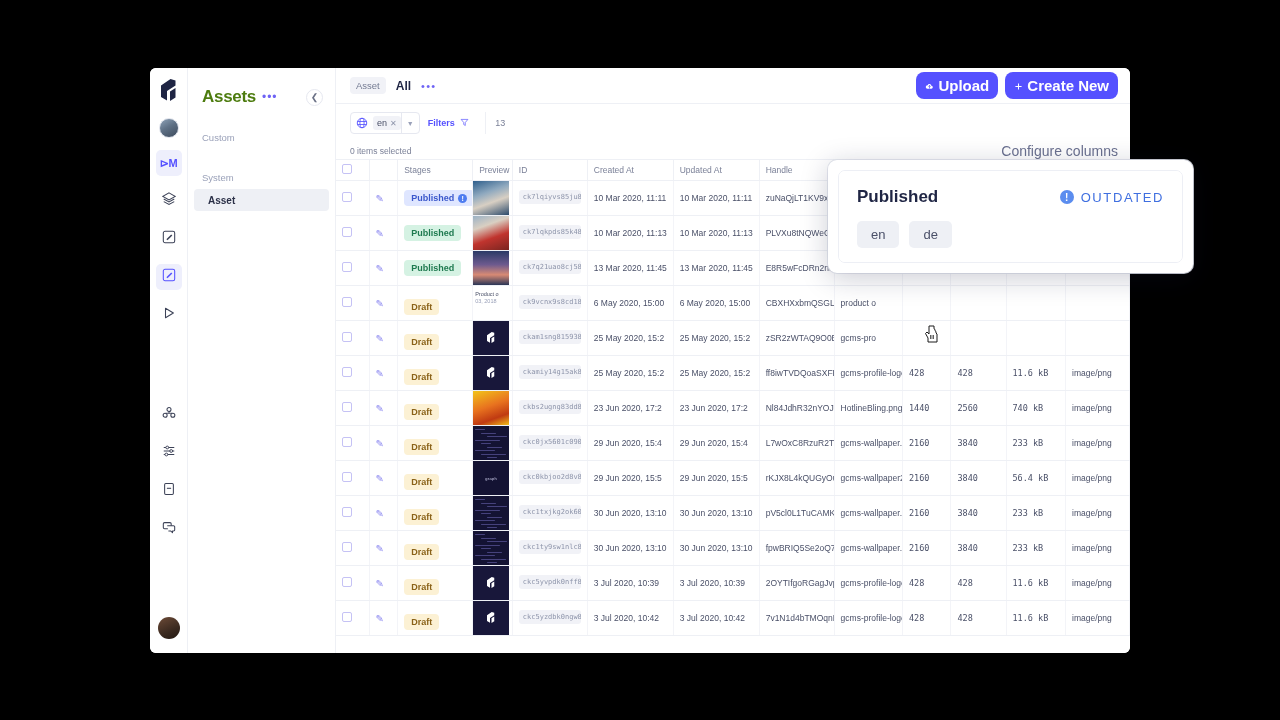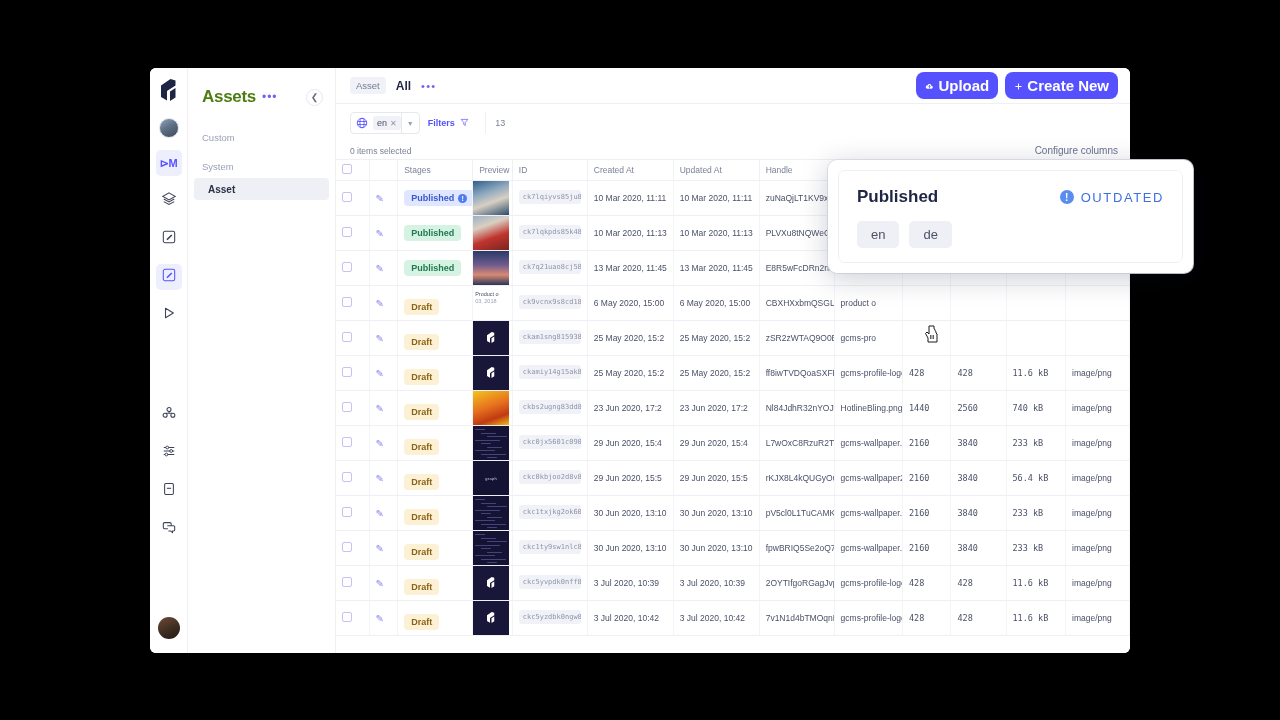--- a/index.html
+++ b/index.html
@@ -67,21 +67,21 @@
   .nav-title { font-size: 17px; font-weight: 700; color: #4d7c0f; letter-spacing: -.3px; }
   .nav-dots { color: #6e63f5; font-size: 12px; letter-spacing: 1px; line-height: 8px; }
   .collapse-btn {
     margin-left: auto; width: 17px; height: 17px; border-radius: 50%;
     border: 1px solid #e6e8f0; background: #fff; color: #6b7186;
     font-size: 9px; display: flex; align-items: center; justify-content: center;
   }
   .nav-group-label {
     font-size: 9.5px; color: #9aa1b9; padding: 0 14px; margin-top: 18px; margin-bottom: 6px;
   }
-  .nav-group-label.system { margin-top: 18px; }
+  .nav-group-label.system { margin-top: 29px; }
   .nav-item {
     height: 22px; display: flex; align-items: center;
     padding: 0 14px; font-size: 10px; font-weight: 700; color: #2b3047;
     margin: 0 6px; border-radius: 4px;
   }
   .nav-item.active { background: #eef0f5; }
 
   
   .main { flex: 1; min-width: 0; height: 100%; display: flex; flex-direction: column; background:#fff; }
 
@@ -132,21 +132,21 @@
   .count-box {
     height: 22px; display: flex; align-items: center; justify-content: center;
     font-size: 9px; color: #7b8198; min-width: 22px;
     border-left: 1px solid #eef0f5; padding-left: 8px;
   }
 
   .selected-row {
     display: flex; align-items: center; padding: 0 12px 0 14px; height: 17px;
   }
   .selected-text { font-size: 8.5px; color: #7b8198; }
-  .configure-link { margin-left: auto; font-size: 10px; color: #6b7190; }
+  .configure-link { margin-left: auto; font-size: 14px; color: #6b7190; }
 
   
   .table-wrap { flex: 1; overflow: hidden; position: relative; }
   table.grid { width: 100%; border-collapse: collapse; table-layout: fixed; }
   table.grid th {
     font-size: 8.5px; font-weight: 400; color: #7b8198; text-align: left;
     padding: 4px 6px; border-bottom: 1px solid #eef0f5; border-top: 1px solid #eef0f5;
     border-right: 1px solid #eef0f5; height: 18px; white-space: nowrap; overflow: hidden;
   }
   table.grid td {

